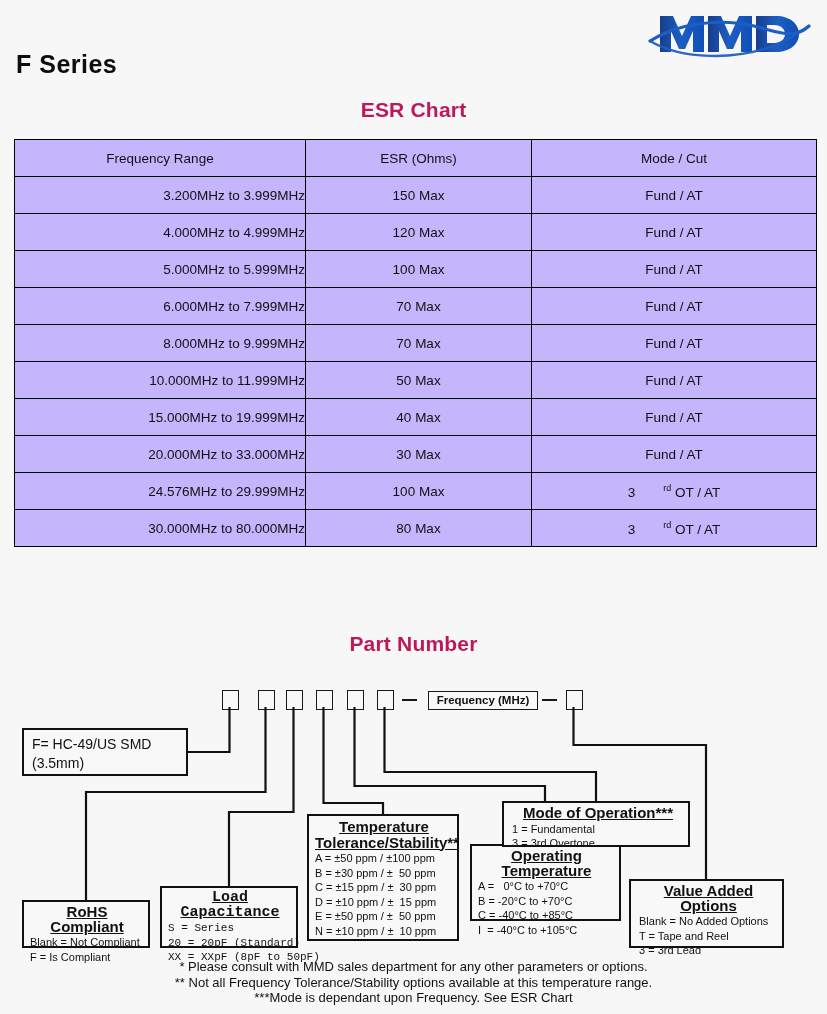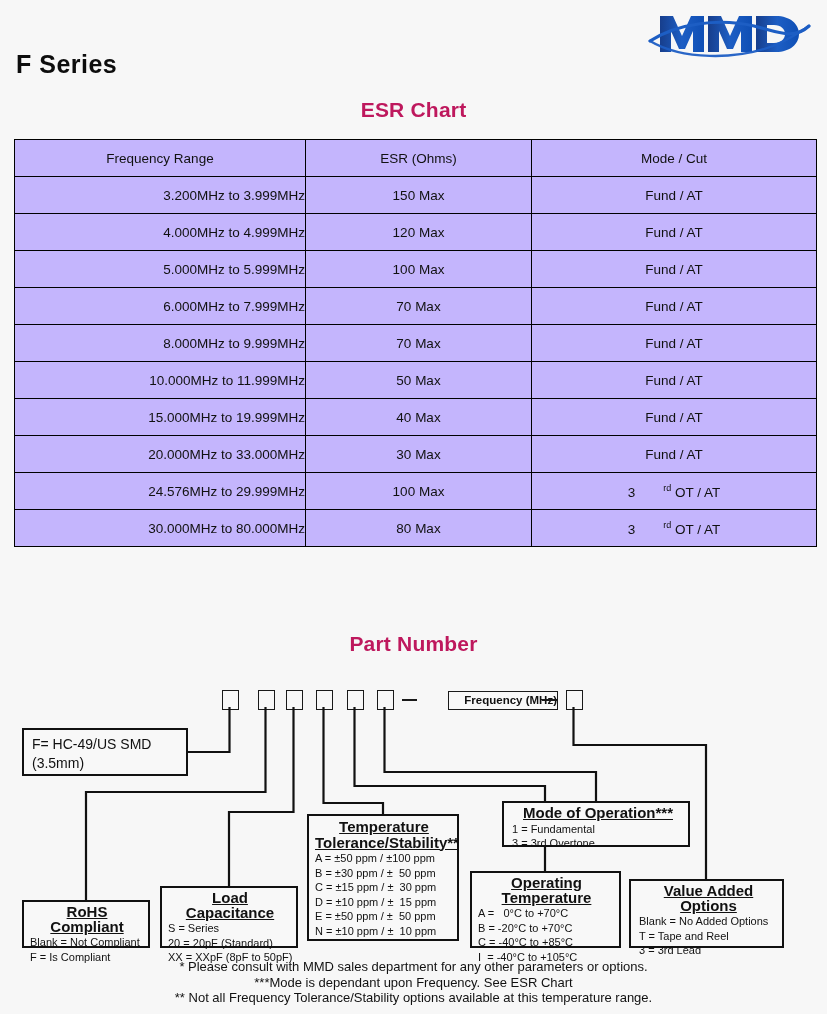--- a/index.html
+++ b/index.html
@@ -67,23 +67,22 @@
     border:1.7px solid #1a1a1a;background:#f8f8f8;
   }
   .dash{
     position:absolute;width:15px;height:0;
     border-top:2.2px solid #1a1a1a;
   }
   #freq-box{
     position:absolute;left:428px;top:691px;
     width:108px;height:17px;
     border:1.7px solid #1a1a1a;background:#f8f8f8;
-    font-size:11.5px;font-weight:bold;text-align:right;
+    font-size:11.5px;font-weight:bold;text-align:center;
     line-height:17px;
-    margin-left:20px;
   }
 
   
   .lbox{
     position:absolute;border:2px solid #111;background:#f8f8f8;
     font-size:11px;line-height:14.5px;
     box-sizing:border-box;
   }
   .lbox .lhead{
     display:block;text-align:center;font-weight:bold;
@@ -91,24 +90,24 @@
     margin-bottom:1px;
   }
   .lbox .lrow{display:block;white-space:pre;}
 
   #box-package{
     left:22px;top:728px;width:166px;height:48px;
     border:2.2px solid #111;
     font-size:14px;line-height:19px;padding:5px 0 0 8px;
   }
   #box-rohs{left:22px;top:900px;width:128px;height:48px;padding:3px 4px 0 6px;}
-  #box-load{left:160px;top:886px;width:138px;height:62px;padding:3px 4px 0 6px;}
+  #box-load{left:160px;top:886px;width:138px;height:62px;padding:3px 4px 0 6px;font-family:Liberation Mono, monospace;}
   #box-temp{left:307px;top:814px;width:152px;height:127px;padding:4px 4px 0 6px;text-align:left;}
   #box-temp .lhead{text-align:center;}
-  #box-optemp{left:470px;top:871px;width:151px;height:77px;padding:3px 4px 0 6px;}
+  #box-optemp{left:470px;top:844px;width:151px;height:77px;padding:3px 4px 0 6px;}
   #box-mode{left:502px;top:801px;width:188px;height:46px;padding:3px 4px 0 8px;}
   #box-vao{left:629px;top:879px;width:155px;height:69px;padding:3px 4px 0 8px;}
 
   
   #footnotes{
     position:absolute;left:0;top:959px;width:827px;
     text-align:center;font-size:13px;line-height:15.5px;
     color:#111;
   }
   #footnotes div{display:block;}
@@ -278,17 +277,17 @@
 
   <div class="lbox" id="box-vao">
     <span class="lhead">Value Added Options</span>
     <span class="lrow">Blank = No Added Options</span>
     <span class="lrow">T = Tape and Reel</span>
     <span class="lrow">3 = 3rd Lead</span>
   </div>
 
   <div id="footnotes">
     <div>* Please consult with MMD sales department for any other parameters or options.</div>
+    <div>** Not all Frequency Tolerance/Stability options available at this temperature range.</div>
     <div>***Mode is dependant upon Frequency. See ESR Chart</div>
-    <div>** Not all Frequency Tolerance/Stability options available at this temperature range.</div>
   </div>
 
 </div>
 
 </body></html>

